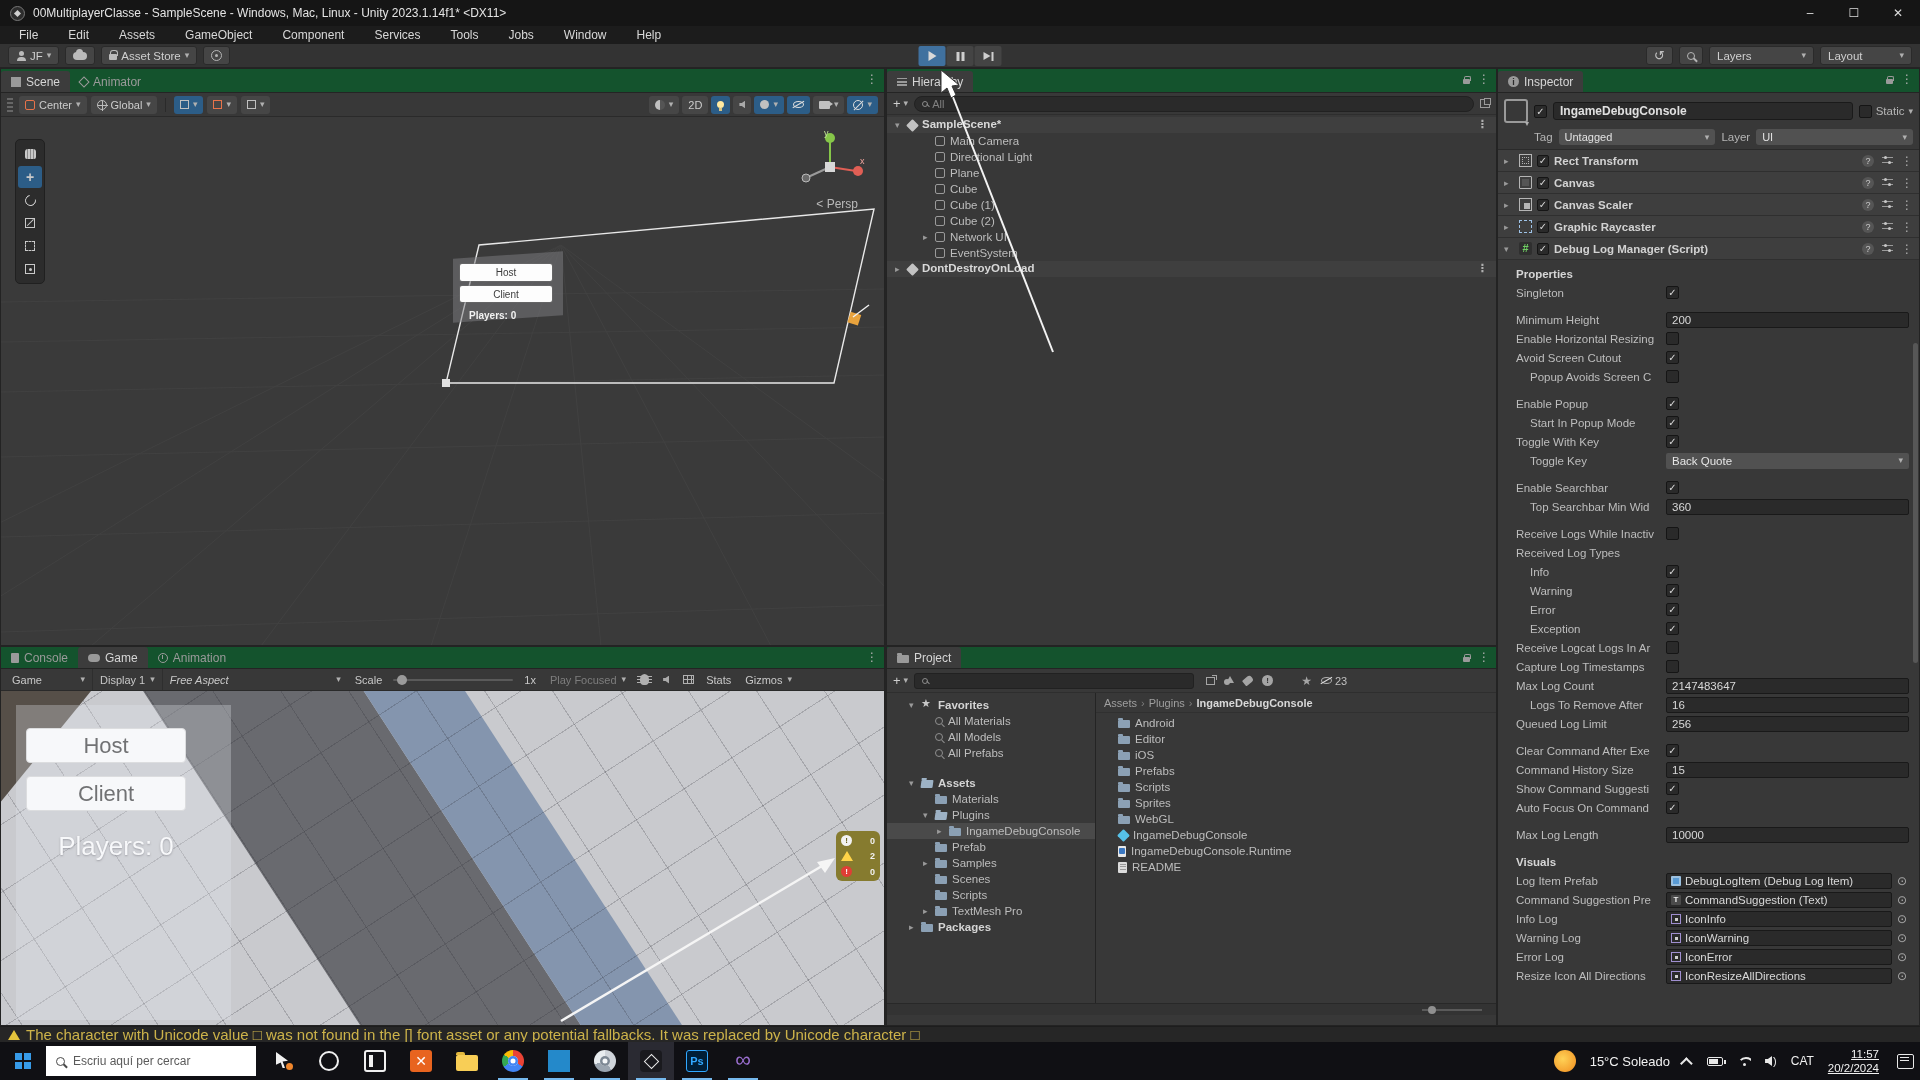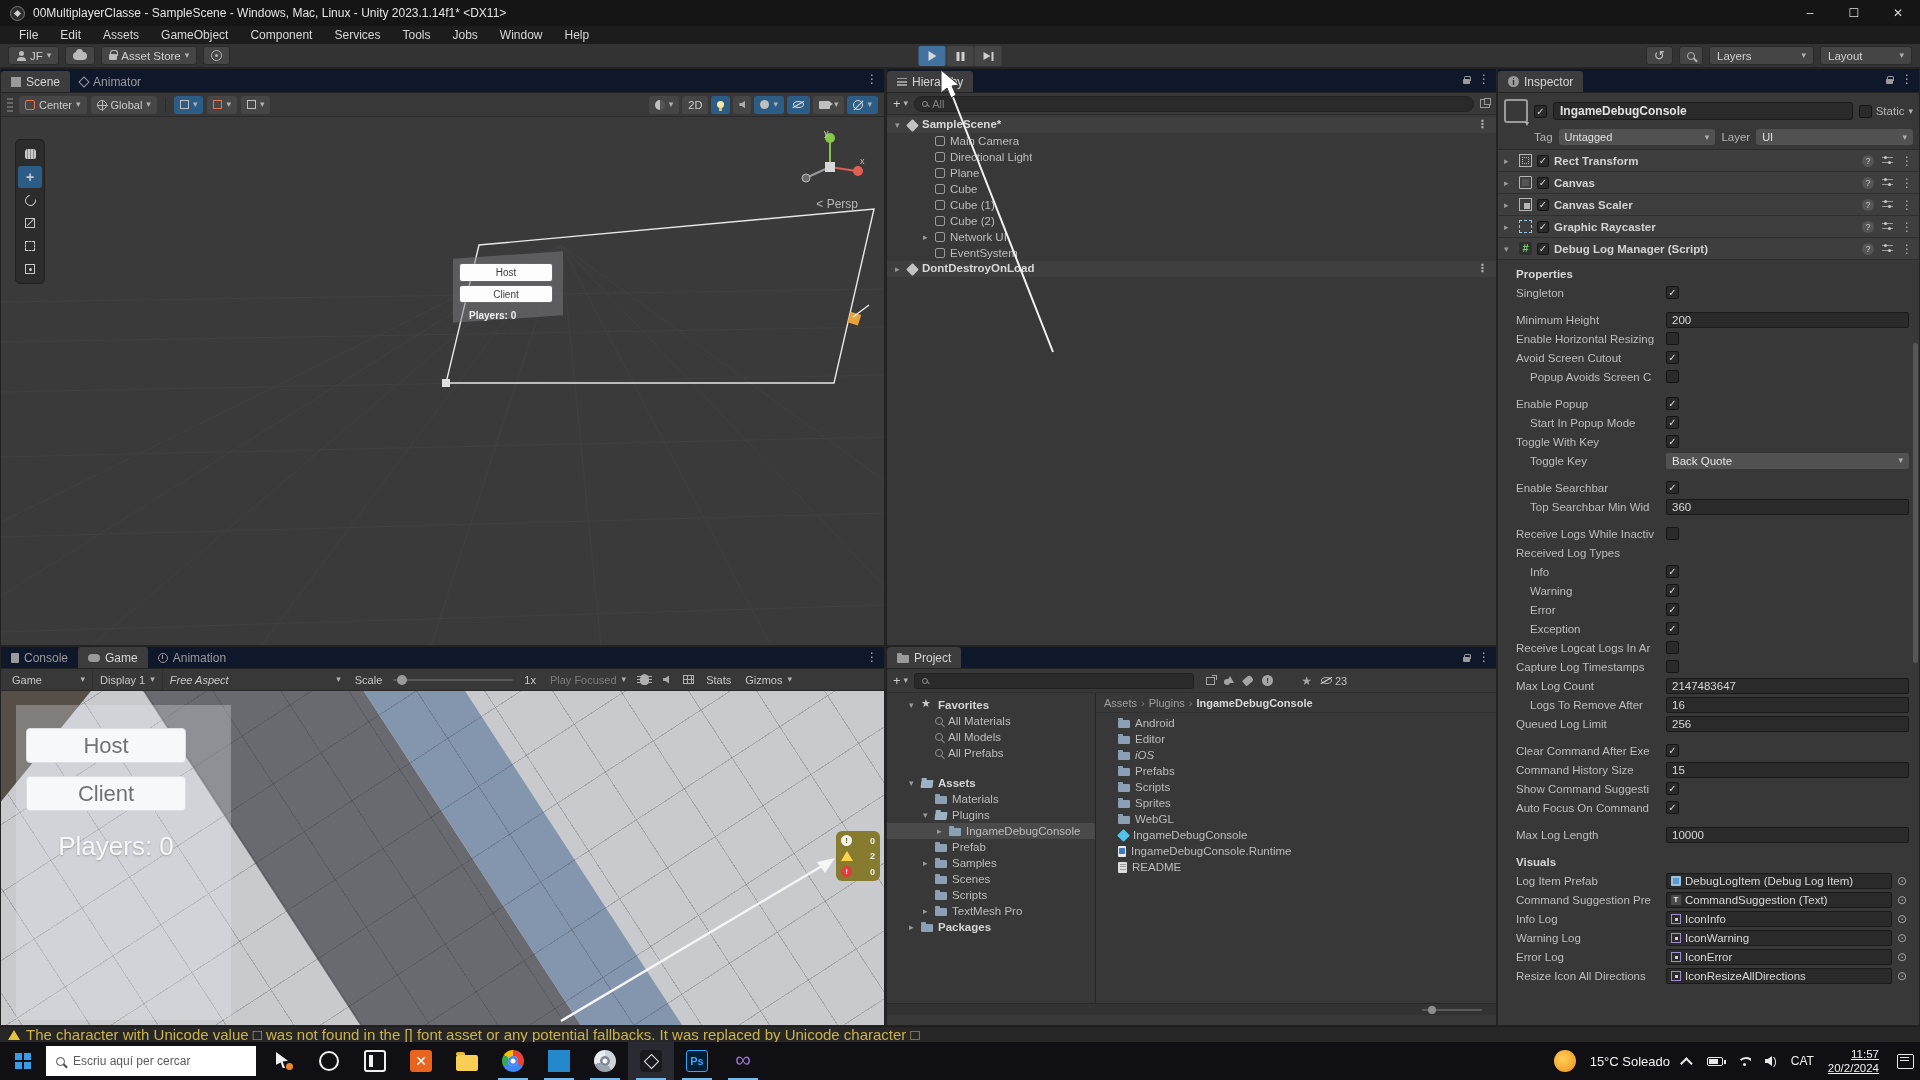--- a/index.html
+++ b/index.html
@@ -8,21 +8,21 @@
 
   
   .titlebar{position:absolute;left:0;top:0;width:1920px;height:26px;background:#151515;display:flex;align-items:center;color:#dedede;}
   .unity-badge{width:15px;height:15px;border-radius:50%;background:#2d2d2d;border:1px solid #777;margin:0 8px 0 10px;position:relative;}
   .unity-badge::after{content:"";position:absolute;left:4px;top:4px;width:5px;height:5px;background:#cfcfcf;transform:rotate(45deg);}
   .win-title{font-size:12px;color:#e4e4e4;}
   .win-controls{margin-left:auto;display:flex;height:100%;}
   .win-btn{width:44px;height:100%;display:flex;align-items:center;justify-content:center;color:#dcdcdc;font-size:12px;}
 
   
-  .menubar{position:absolute;left:0;top:26px;width:1920px;height:18px;background:#1c1c1c;display:flex;align-items:center;padding-left:10px;gap:4px;}
+  .menubar{position:absolute;left:0;top:26px;width:1920px;height:18px;background:#1c1c1c;display:flex;align-items:center;padding-left:10px;gap:12px;}
   .menu-item{padding:0 9px;color:#d8d8d8;font-size:12px;line-height:18px;}
 
   
   .toolbar{position:absolute;left:0;top:44px;width:1920px;height:24px;background:#333333;border-bottom:1px solid #242424;display:flex;align-items:center;padding:0 8px;}
   .tb-btn{height:19px;background:#454545;border:1px solid #2a2a2a;border-radius:3px;display:flex;align-items:center;gap:4px;padding:0 7px;margin-right:6px;color:#cfcfcf;font-size:11.5px;}
   .caret{font-size:9px;color:#b0b0b0;line-height:1;}
   .ic-person{width:10px;height:10px;position:relative;}
   .ic-person::before{content:"";position:absolute;left:3px;top:0;width:5px;height:5px;border-radius:50%;background:#bbb;}
   .ic-person::after{content:"";position:absolute;left:1px;bottom:0;width:9px;height:4px;border-radius:4px 4px 0 0;background:#bbb;}
   .ic-cloud{width:14px;height:8px;background:#bbb;border-radius:5px;position:relative;}
@@ -39,21 +39,21 @@
   .gl-step{display:flex;align-items:center;}
   .gl-step::before{content:"";width:0;height:0;border-left:7px solid #cfcfcf;border-top:4.5px solid transparent;border-bottom:4.5px solid transparent;}
   .gl-step::after{content:"";width:2px;height:9px;background:#cfcfcf;margin-left:1px;}
   .tb-right{margin-left:auto;display:flex;align-items:center;}
   .ic-history{font-size:13px;color:#c0c0c0;line-height:1;}
   .ic-mag{width:8px;height:8px;border:1.5px solid #b5b5b5;border-radius:50%;position:relative;}
   .ic-mag::after{content:"";position:absolute;right:-4px;bottom:-2px;width:5px;height:1.5px;background:#b5b5b5;transform:rotate(45deg);}
 
   
   .panel{position:absolute;background:#383838;border:1px solid #232323;overflow:hidden;}
-  .tabstrip{height:24px;background:#0f172a;display:flex;align-items:flex-end;position:relative;border-bottom:1px solid #242424;}
+  .tabstrip{height:24px;background:#14532d;display:flex;align-items:flex-end;position:relative;border-bottom:1px solid #242424;}
   .tab{height:21px;display:flex;align-items:center;gap:5px;padding:0 10px;font-size:12px;color:#9a9a9a;background:transparent;border-radius:3px 3px 0 0;}
   .tab.active{background:#3c3c3c;color:#d6d6d6;}
   .strip-right{position:absolute;right:6px;top:4px;display:flex;gap:8px;align-items:center;}
   .kebab{color:#b0b0b0;font-size:12px;line-height:1;}
   .ic-locksm{width:7px;height:5px;background:#9a9a9a;border-radius:1px;position:relative;margin-top:4px;}
   .ic-locksm::before{content:"";position:absolute;left:1px;top:-3px;width:5px;height:4px;border:1px solid #9a9a9a;border-bottom:none;border-radius:2px 2px 0 0;}
 
   
   .ti{display:inline-block;}
   .ti-grid{width:10px;height:10px;background:
@@ -849,21 +849,21 @@
           </div>
         <div class="file-list">
             <div class="h-row i-folder" style="padding-left:8px;">
             <span class="row-icon"></span>
             <span class="row-label">Android</span>
           </div>
             <div class="h-row i-folder" style="padding-left:8px;">
             <span class="row-icon"></span>
             <span class="row-label">Editor</span>
           </div>
-            <div class="h-row i-folder" style="padding-left:8px;font-style:italic;">
+            <div class="h-row i-folder" style="padding-left:8px;">
             <span class="row-icon"></span>
             <span class="row-label">iOS</span>
           </div>
             <div class="h-row i-folder" style="padding-left:8px;">
             <span class="row-icon"></span>
             <span class="row-label">Prefabs</span>
           </div>
             <div class="h-row i-folder" style="padding-left:8px;">
             <span class="row-icon"></span>
             <span class="row-label">Scripts</span>

